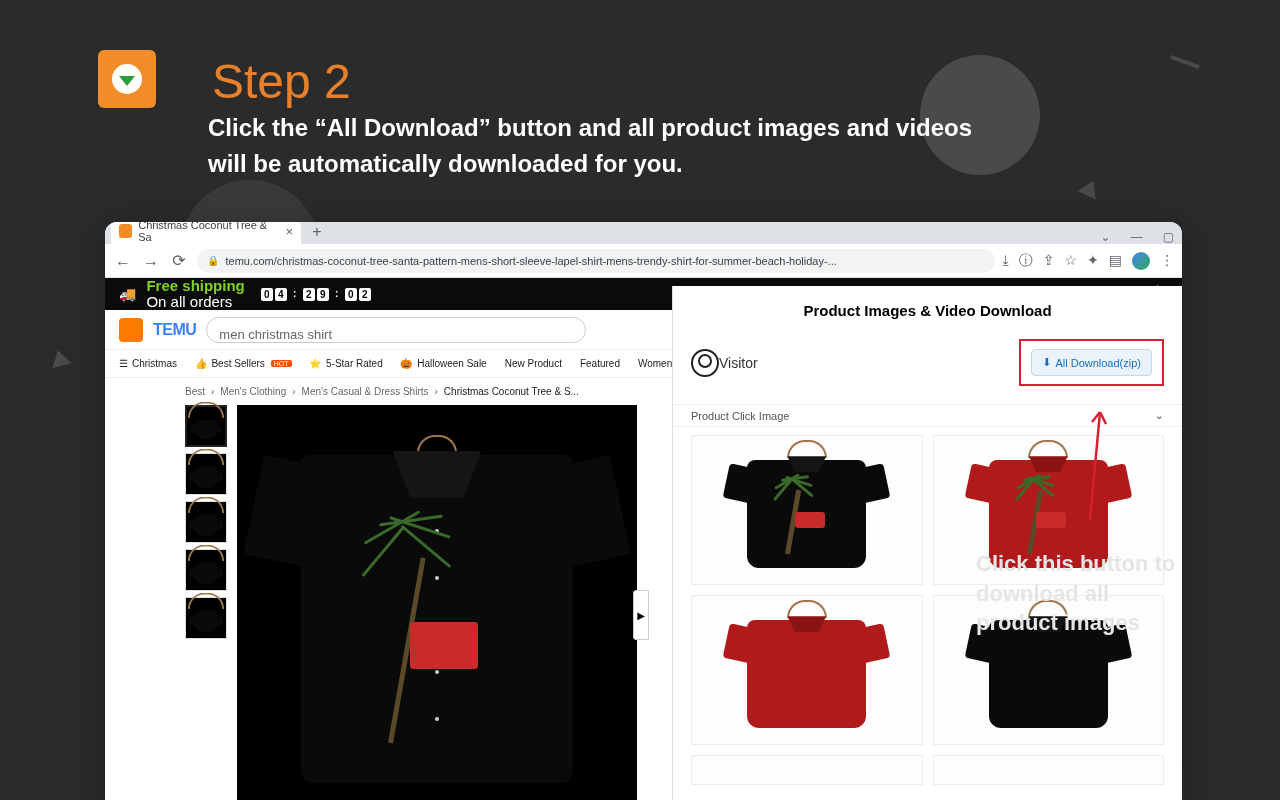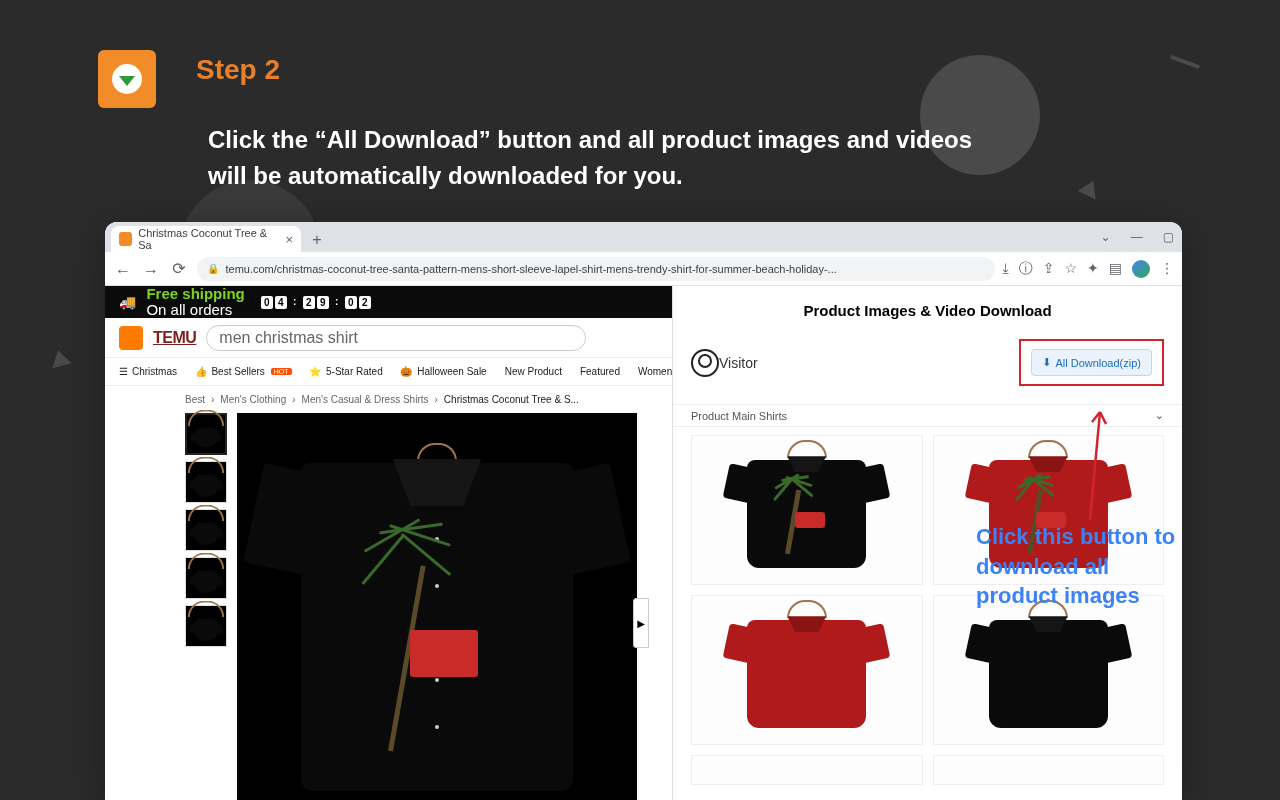--- a/index.html
+++ b/index.html
@@ -56,40 +56,40 @@
       position:relative;
     }
     .step-icon .arrow {
       width:0;height:0;
       border-left:8px solid transparent;
       border-right:8px solid transparent;
       border-top:10px solid #2e9b3e;
       margin-top:4px;
     }
     .step-title {
-      position:absolute; left: 196px; top: 54px;
-      font-size: 28px; font-weight: 700; color: #e8802b;
+      position:absolute; left: 212px; top: 54px;
+      font-size: 48px; font-weight: 400; color: #e8802b;
     }
     .step-desc {
-      position:absolute; left:208px; top: 122px;
+      position:absolute; left:208px; top: 110px;
       font-size: 24px; font-weight: 600; color: #fff;
       line-height:1.5;
       max-width: 800px;
     }
     
     .browser {
       position:absolute; left:105px; top:222px;
       width:1077px; height:578px;
       background: #fff;
       border-radius: 12px 12px 0 0;
       overflow:hidden;
       box-shadow: 0 8px 40px rgba(0,0,0,0.3);
     }
     .tabbar {
-      height: 30px; background: #dee1e6;
+      height: 22px; background: #dee1e6;
       display:flex; align-items:flex-end;
       padding-left: 6px;
       position:relative;
     }
     .wincontrols {
       position:absolute; right:8px; top:8px;
       display:flex; gap:20px;
       color:#5f6368; font-size:12px;
     }
     .tab {
@@ -149,26 +149,26 @@
     .pricebar {
       margin-left:auto;font-size:9px;
       display:flex;align-items:center;gap:4px;
     }
     
     .searchrow {
       height:40px; display:flex;align-items:center;
       padding:0 14px; gap:10px; border-bottom:1px solid #eee;
     }
     .temu-logo { width:24px;height:24px;background:#ff7b00;border-radius:4px;}
-    .temu-text { font-weight:700;color:#7f1d1d;font-size:16px;letter-spacing:-0.5px;text-decoration:underline;}
+    .temu-text { font-weight:700;color:#3b82f6;font-size:16px;letter-spacing:-0.5px;}
     .searchbox {
       flex:0 0 380px; height:26px;
       border:1px solid #ccc; border-radius:14px;
-      padding:0 12px; font-size:16px; color:#666;
-      display:flex;align-items:center;
+      padding:0 12px; font-size:13px; color:#666;
+      display:flex;align-items:flex-end;
     }
     
     .navrow {
       height:28px;display:flex;align-items:center;
       padding:0 14px;gap:18px;font-size:10px;color:#222;
       border-bottom:1px solid #eee;
     }
     .navrow .menu{display:flex;align-items:center;gap:4px;}
     .hot { background:#ff4d00;color:#fff;font-size:7px;padding:0 3px;border-radius:2px;margin-left:2px;}
     
@@ -310,22 +310,22 @@
     .pcard{
       height:150px;background:#fdfdfd;border:1px solid #eee;
       display:flex;align-items:center;justify-content:center;
     }
     .pcard .shirt{width:65%;height:78%;}
     
     .annotation-arrow{
       position:absolute;
     }
     .annot-text{
-      position:absolute; right:84px; top:522px;
-      color:#3b82f6;font-weight:700;font-size:22px;
+      position:absolute; right:84px; top:549px;
+      color:#e5e5e5;font-weight:700;font-size:22px;
       line-height:1.35; text-align:left;
       width:220px;
     }
   </style>
 </head>
 <body>
 
 <div class="deco-circle-tl"></div>
 <div class="deco-circle-tr"></div>
 <div class="deco-line"></div>
@@ -509,21 +509,21 @@
         <span class="name">Visitor</span>
       </div>
       <div class="alldl-wrap">
         <button class="alldl-btn">
           <span>⬇</span>
           <span>All Download(zip)</span>
         </button>
       </div>
     </div>
     <div class="section-label">
-      <span>Product Main Shirts</span>
+      <span>Product Click Image</span>
       <span>⌄</span>
     </div>
     <div class="imgs-grid">
       <div class="pcard">
         <div class="shirt black">
             <div class="hanger"></div>
             <div class="sleeve-l"></div>
             <div class="sleeve-r"></div>
             <div class="shirt-body black"></div>
             <div class="collar"></div>

